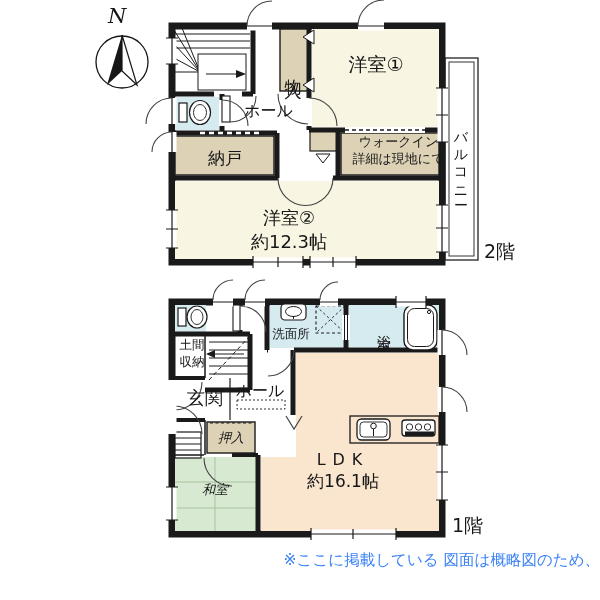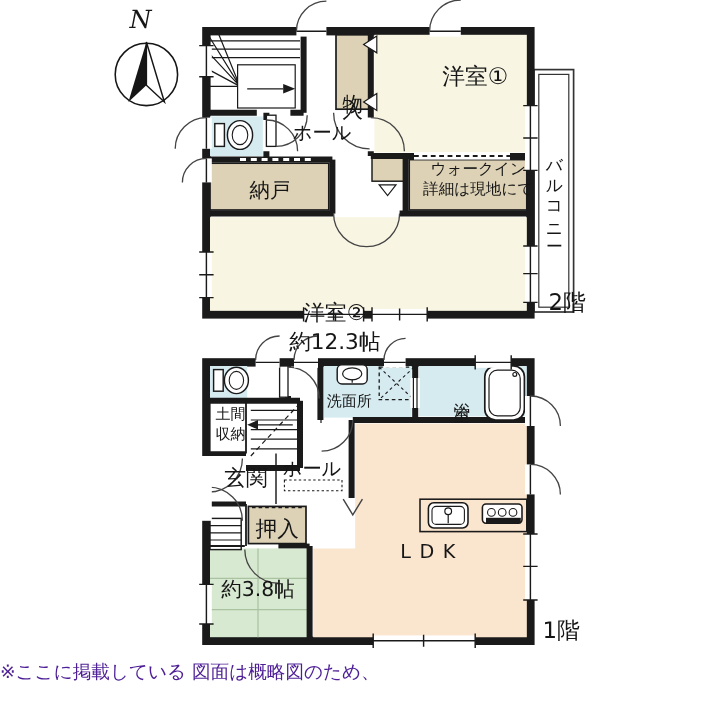--- a/index.html
+++ b/index.html
@@ -5,26 +5,26 @@
   html,body{margin:0;padding:0;}
   body{width:600px;height:600px;background:#ffffff;position:relative;overflow:hidden;
        font-family:"DejaVu Sans","Liberation Sans",sans-serif;}
   .canvas{position:absolute;inset:0;}
   svg{position:absolute;left:0;top:0;}
   .lbl{position:absolute;color:#161616;white-space:nowrap;text-align:center;}
   .vert{writing-mode:vertical-rl;text-orientation:upright;display:flex;
         align-items:center;justify-content:center;letter-spacing:3px;}
   .n-label{font-family:"DejaVu Serif","Liberation Serif",serif;font-style:italic;font-size:21px;}
   .fs19{font-size:19px;} .fs18{font-size:18px;} .fs17{font-size:17px;}
-  .fs16{font-size:16px;} .fs15{font-size:18px;} .fs14{font-size:14px;}
+  .fs16{font-size:16px;} .fs15{font-size:13px;font-style:italic;} .fs14{font-size:14px;}
   .fs13{font-size:13px;} .fs12{font-size:12.5px;}
   .two{line-height:1.32;}
   .ldk-main{font-size:16px;letter-spacing:7px;}
-  .footnote{position:absolute;left:0;top:549px;width:600px;text-align:left;
-            font-size:15.5px;line-height:1.45;color:#4c1d95;}
+  .footnote{position:absolute;left:0;top:549px;width:600px;text-align:right;
+            font-size:15.5px;line-height:1.45;color:#3b82f6;}
 </style>
 </head>
 <body>
 
 <div class="canvas">
 
 <svg width="600" height="600" viewBox="0 0 600 600">
 
   <g stroke="#161616" fill="none">
     <circle cx="122" cy="62" r="26" stroke-width="1.3"></circle>
@@ -250,50 +250,51 @@
         <path d="M442,330 A25,25 0 0 1 467,355"></path>
         <path d="M442,387 A25,25 0 0 1 467,412"></path>
       </g>
     </g>
   </g>
 </svg>
 
 <div class="lbl n-label" style="left:108px;top:4px;">N</div>
 
 <div class="lbl vert fs17" style="left:279px;top:38px;width:30px;height:60px;">物入</div>
-<div class="lbl two" style="left:332px;top:52px;width:128px;">
+<div class="lbl two" style="left:312px;top:52px;width:128px;">
   <div class="fs19">洋室①</div>
 </div>
 <div class="lbl fs16" style="left:244px;top:101px;">ホール</div>
 <div class="lbl fs17" style="left:174px;top:147px;width:102px;">納戸</div>
 <div class="lbl two" style="left:342px;top:133px;width:113px;">
   <div class="fs13">ウォークイン</div>
   <div class="fs13">詳細は現地にて</div>
 </div>
-<div class="lbl two" style="left:174px;top:206px;width:210px;margin-top:44px;">
+<div class="lbl two" style="left:184px;top:206px;width:210px;">
   <div class="fs18">洋室②</div>
   <div class="fs18">約12.3帖</div>
 </div>
 <div class="lbl vert fs14" style="left:448px;top:92px;width:27px;height:136px;">バルコニー</div>
-<div class="lbl fs19" style="left:457px;top:239px;">2階</div>
+<div class="lbl fs19" style="left:484px;top:239px;">2階</div>
 
 <div class="lbl two" style="left:175px;top:337px;width:34px;">
   <div class="fs12">土間</div>
   <div class="fs12">収納</div>
 </div>
 <div class="lbl fs18" style="left:178px;top:386px;width:54px;">玄関</div>
 <div class="lbl fs16" style="left:230px;top:381px;width:60px;">ホール</div>
 <div class="lbl fs12" style="left:266px;top:326px;width:50px;">洗面所</div>
 <div class="lbl vert fs14" style="left:374px;top:305px;width:21px;height:44px;">浴室</div>
 <div class="lbl fs15" style="left:208px;top:429px;width:46px;">押入</div>
 <div class="lbl two" style="left:172px;top:481px;width:86px;">
-  <div class="fs17">約3.8帖</div>
-</div>
-<div class="lbl two" style="left:292px;top:449px;width:136px;">
+  <div class="fs15">和室</div>
+</div>
+<div class="lbl two" style="left:275px;top:449px;width:136px;">
   <div class="ldk-main">LDK</div>
+  <div class="fs17">約16.1帖</div>
 </div>
 <div class="lbl fs19" style="left:452px;top:513px;">1階</div>
 
 <div class="footnote">
   <div>※ここに掲載している 図面は概略図のため、</div>
 </div>
 
 </div>
 
 </body></html>

